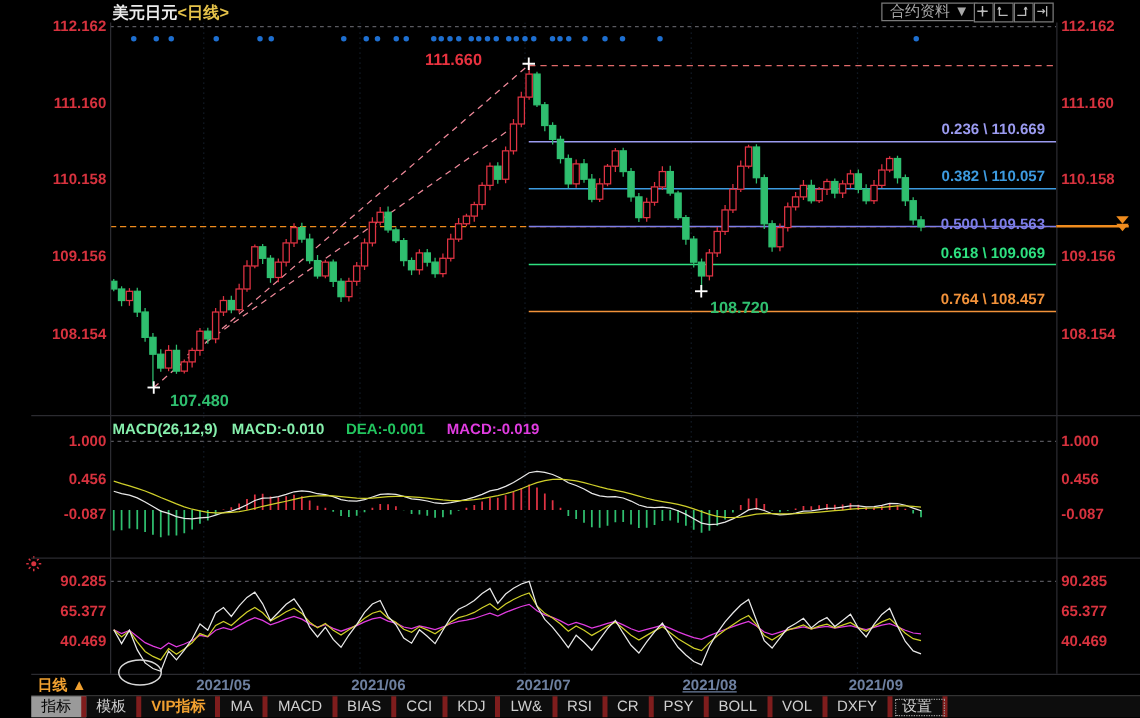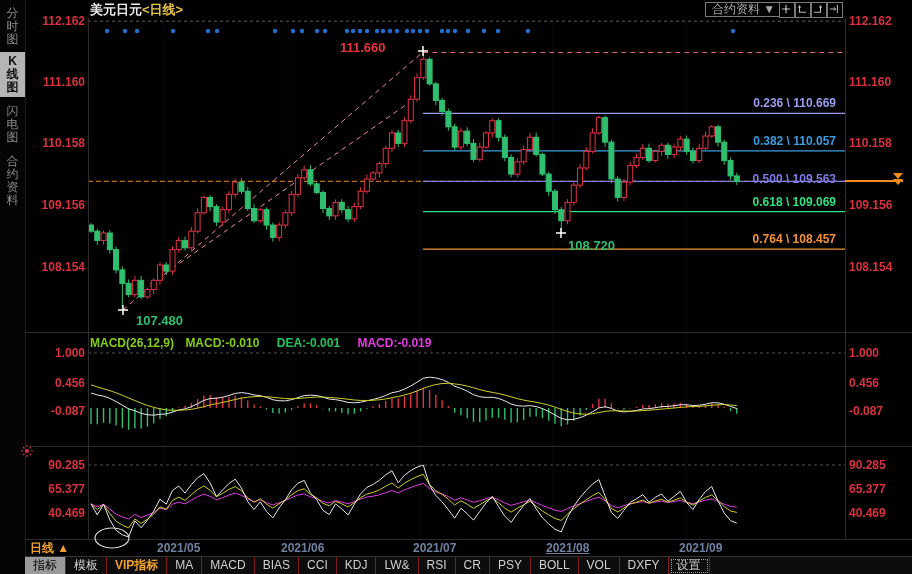--- a/index.html
+++ b/index.html
@@ -23,46 +23,40 @@
   .axL{left:24px;width:61px;text-align:right;}
   .axR{left:849px;width:62px;text-align:left;}
   .datelab{position:absolute;top:541px;width:60px;font-size:12px;font-weight:700;color:#6e80a0;}
   
   #plotMain{position:absolute;left:88px;top:18px;width:757px;height:314px;}
   #plotMacd{position:absolute;left:88px;top:333px;width:757px;height:113px;}
   #plotRsi{position:absolute;left:88px;top:446px;width:757px;height:93px;}
   .fiblab{position:absolute;right:9px;font-size:12px;font-weight:700;white-space:nowrap;}
   .annlab{position:absolute;font-size:13px;font-weight:700;white-space:nowrap;text-align:center;}
   .indrow{position:absolute;left:90px;font-size:12px;font-weight:700;white-space:nowrap;}
-  .indrow .w{color:#84cc16;} .indrow .y{color:#22c55e;margin-left:14px;} .indrow .m{color:#e03ce0;margin-left:14px;}
+  .indrow .w{color:#86efac;} .indrow .y{color:#22c55e;margin-left:14px;} .indrow .m{color:#e03ce0;margin-left:14px;}
   .hline{position:absolute;left:25px;width:887px;height:1px;background:#2b2b30;}
   .vline{position:absolute;top:18px;width:1px;height:521px;background:#2b2b30;}
   
   #cpLine{position:absolute;left:845px;top:180px;width:58px;height:2px;background:#f08c1e;}
   .cpTri{position:absolute;width:0;height:0;border-left:5px solid transparent;border-right:5px solid transparent;border-top:6px solid #f08c1e;}
   
   #periodSel{position:absolute;left:30px;top:540px;font-size:12px;font-weight:700;color:#f0a030;cursor:pointer;}
   #tabbar{position:absolute;left:25px;top:556px;width:887px;height:18px;background:#0d0d0d;border-top:1px solid #333;
     display:flex;align-items:stretch;}
-  .btab{padding:0 8px;font-size:12px;line-height:17px;color:#cfcfcf;border-right:1px solid #7f1d1d;cursor:pointer;white-space:nowrap;}
+  .btab{padding:0 8px;font-size:12px;line-height:17px;color:#cfcfcf;border-right:4px solid #7f1d1d;cursor:pointer;white-space:nowrap;}
   .btab.active{background:#9a9a9a;color:#000;}
   .btab.vip{color:#f0a030;font-weight:700;}
   .btab.focus{outline:1px dotted #999;outline-offset:-3px;}
 </style>
 </head>
 <body>
 
 <div id="app">
 
-  <div id="sidebar">
-    <div class="side-tab" style="top:4px;"><span class="vtxt">分时图</span></div>
-    <div class="side-tab active" style="top:52px;"><span class="vtxt">K线图</span></div>
-    <div class="side-tab" style="top:102px;"><span class="vtxt">闪电图</span></div>
-    <div class="side-tab" style="top:152px;"><span class="vtxt">合约资料</span></div>
-  </div>
 
   <div id="title">
     <span class="sym">美元日元</span><span class="per">&lt;日线&gt;</span>
   </div>
   <div class="theme-btn">
     <span>合约资料</span>
     <span>▼</span>
   </div>
   <div class="icon-btn" style="left:779px;">
     <svg width="10" height="10" viewBox="0 0 12 12">

